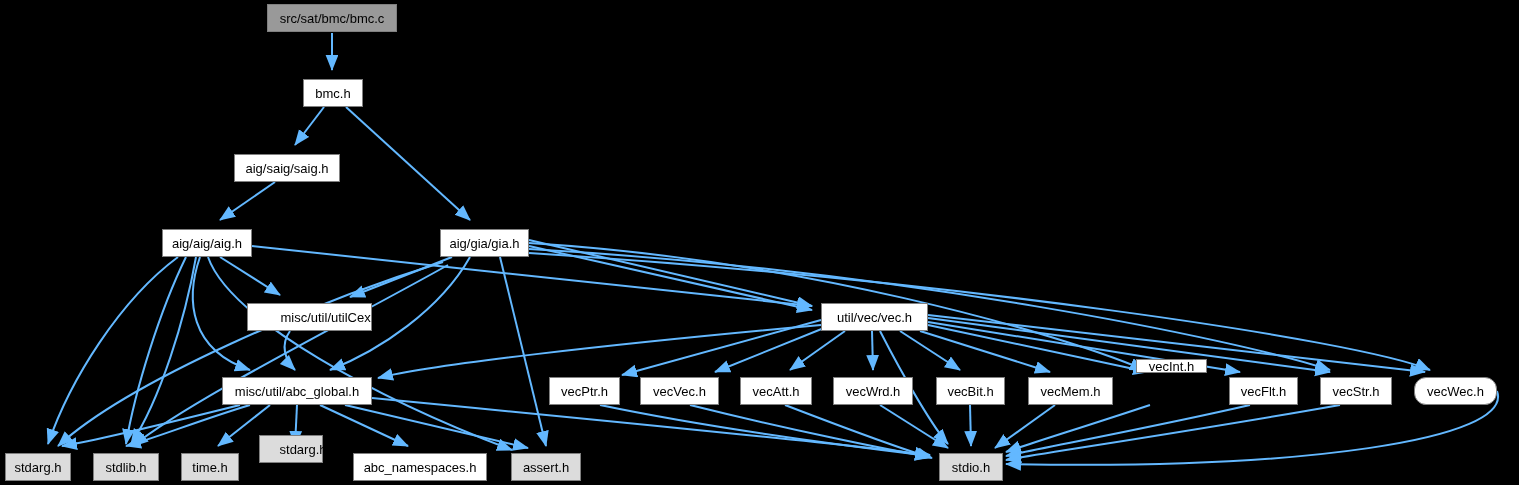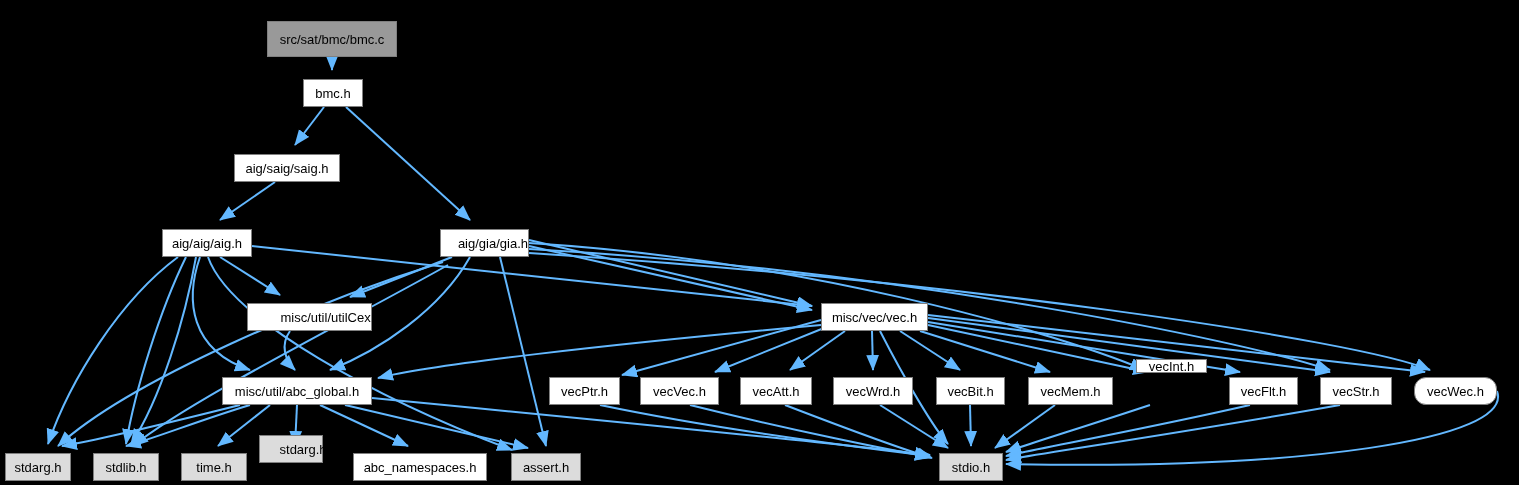--- a/index.html
+++ b/index.html
@@ -72,40 +72,40 @@
         <path d="M 880,405 L 948,448" fill="none" stroke="#63b8ff" stroke-width="2" marker-end="url(#ah)"></path>
         <path d="M 970,405 L 971,446" fill="none" stroke="#63b8ff" stroke-width="2" marker-end="url(#ah)"></path>
         <path d="M 1055,405 L 995,448" fill="none" stroke="#63b8ff" stroke-width="2" marker-end="url(#ah)"></path>
         <path d="M 1150,405 C 1090,425 1025,445 1006,452" fill="none" stroke="#63b8ff" stroke-width="2" marker-end="url(#ah)"></path>
         <path d="M 1250,405 C 1150,428 1030,450 1006,456" fill="none" stroke="#63b8ff" stroke-width="2" marker-end="url(#ah)"></path>
         <path d="M 1340,405 C 1200,430 1030,455 1006,460" fill="none" stroke="#63b8ff" stroke-width="2" marker-end="url(#ah)"></path>
         <path d="M 1497,391 C 1515,440 1300,470 1006,464" fill="none" stroke="#63b8ff" stroke-width="2" marker-end="url(#ah)"></path>
       </g>
   </svg>
   <div id="nodes-layer">
-      <div class="node dark" style="left: 267px; top: 21px; width: 130px; height: 36px;">
+      <div class="node dark" style="left: 267px; top: 4px; width: 130px; height: 28px;">
         <span class="nlabel">src/sat/bmc/bmc.c</span>
       </div>
       <div class="node white" style="left: 303px; top: 79px; width: 60px; height: 28px;">
         <span class="nlabel">bmc.h</span>
       </div>
       <div class="node white" style="left: 234px; top: 154px; width: 106px; height: 28px;">
         <span class="nlabel">aig/saig/saig.h</span>
       </div>
       <div class="node white" style="left: 162px; top: 229px; width: 90px; height: 28px;">
         <span class="nlabel">aig/aig/aig.h</span>
       </div>
-      <div class="node white" style="left: 440px; top: 229px; width: 89px; height: 28px; justify-content: flex-end;">
+      <div class="node white" style="left: 440px; top: 229px; width: 89px; height: 28px;">
         <span class="nlabel">aig/gia/gia.h</span>
       </div>
       <div class="node white" style="left: 247px; top: 303px; width: 125px; height: 28px; padding-left: 43px;">
         <span class="nlabel">misc/util/utilCex.h</span>
       </div>
       <div class="node white" style="left: 821px; top: 303px; width: 107px; height: 28px;">
-        <span class="nlabel">misc/vec/vec.h</span>
+        <span class="nlabel">util/vec/vec.h</span>
       </div>
       <div class="node white" style="left: 222px; top: 377px; width: 150px; height: 28px;">
         <span class="nlabel">misc/util/abc_global.h</span>
       </div>
       <div class="node white" style="left: 549px; top: 377px; width: 71px; height: 28px;">
         <span class="nlabel">vecPtr.h</span>
       </div>
       <div class="node white" style="left: 640px; top: 377px; width: 79px; height: 28px;">
         <span class="nlabel">vecVec.h</span>
       </div>
@@ -132,21 +132,21 @@
       </div>
       <div class="node white" style="left: 1414px; top: 377px; width: 83px; height: 28px; border-radius: 12px;">
         <span class="nlabel">vecWec.h</span>
       </div>
       <div class="node grey" style="left: 5px; top: 453px; width: 66px; height: 28px;">
         <span class="nlabel">stdarg.h</span>
       </div>
       <div class="node grey" style="left: 93px; top: 453px; width: 66px; height: 28px;">
         <span class="nlabel">stdlib.h</span>
       </div>
-      <div class="node grey" style="left: 181px; top: 453px; width: 66px; height: 28px;">
+      <div class="node grey" style="left: 181px; top: 453px; width: 58px; height: 28px;">
         <span class="nlabel">time.h</span>
       </div>
       <div class="node grey" style="left: 259px; top: 435px; width: 64px; height: 28px; padding-left: 24px;">
         <span class="nlabel">stdarg.h</span>
       </div>
       <div class="node white" style="left: 353px; top: 453px; width: 134px; height: 28px;">
         <span class="nlabel">abc_namespaces.h</span>
       </div>
       <div class="node grey" style="left: 511px; top: 453px; width: 70px; height: 28px;">
         <span class="nlabel">assert.h</span>

